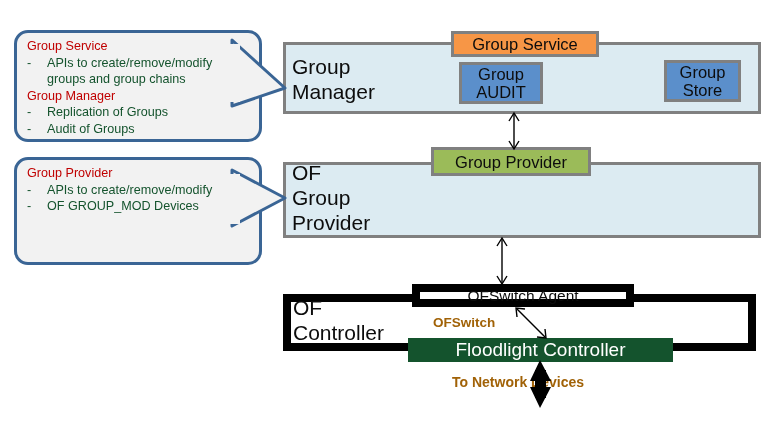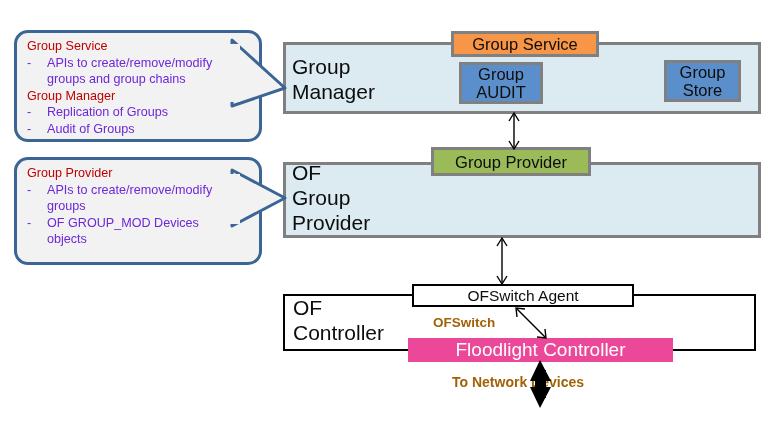--- a/index.html
+++ b/index.html
@@ -18,21 +18,21 @@
     position:absolute;left:0;top:0;
     box-sizing:border-box;
     background:#F2F2F2;
     border:3px solid #3A6595;
     border-radius:14px;
     padding:5px 8px 4px 10px;
   }
   .callout-line{
     font-size:12.6px;
     line-height:16.6px;
-    color:#6d28d9;
+    color:#14532d;
     white-space:nowrap;
   }
   .callout-line.hdr{color:#C00000;}
   .callout-line.bul{padding-left:0;}
   .bul .dash{display:inline-block;width:20px;}
   .bul .cont{display:block;padding-left:20px;}
 
   
   .panel{
     position:absolute;box-sizing:border-box;
@@ -58,27 +58,27 @@
     color:#0d0d0d;
   }
   .chip.orange{background:#F79646;}
   .chip.blue{background:#5B8FCB;}
   .chip.green{background:#9BBB59;}
 
   
   .outline-red{
     position:absolute;box-sizing:border-box;
     background:#ffffff;
-    border:2px solid #000000;
+    border:8px solid #000000;
     text-align:right;
   }
   .bar-red{
     position:absolute;box-sizing:border-box;
     display:flex;align-items:center;justify-content:center;
-    background:#ec4899;
+    background:#14532d;
     color:#ffffff;
     font-size:19px;
   }
   .label-bold{
     position:absolute;
     font-size:13.5px;
     font-weight:bold;
     color:#a16207;
     white-space:nowrap;
   }
@@ -147,25 +147,23 @@
         <span class="dash">-</span><span>Audit of Groups</span>
       </div>
     </div>
   </div>
 
   <div class="callout" style="left:14px;top:157px;width:262px;height:108px;">
     <div class="callout-body" style="width:248px;height:108px;">
       <div class="callout-line hdr">Group Provider</div>
       <div class="callout-line bul">
         <span class="dash">-</span><span>APIs to create/remove/modify</span>
-        <span class="cont">groups</span>
       </div>
       <div class="callout-line bul">
         <span class="dash">-</span><span>OF GROUP_MOD Devices</span>
-        <span class="cont">objects</span>
       </div>
     </div>
   </div>
 
   <svg class="ov" viewBox="0 0 764 425">
 
     <path d="M 232 40 L 285 88 L 232 106 Z" fill="#F2F2F2" stroke="#3A6595" stroke-width="3" stroke-linejoin="round"></path>
     <rect x="220" y="44" width="20" height="58" fill="#F2F2F2" stroke="none"></rect>
 
     <path d="M 232 170 L 285 198 L 232 226 Z" fill="#F2F2F2" stroke="#3A6595" stroke-width="3" stroke-linejoin="round"></path>

